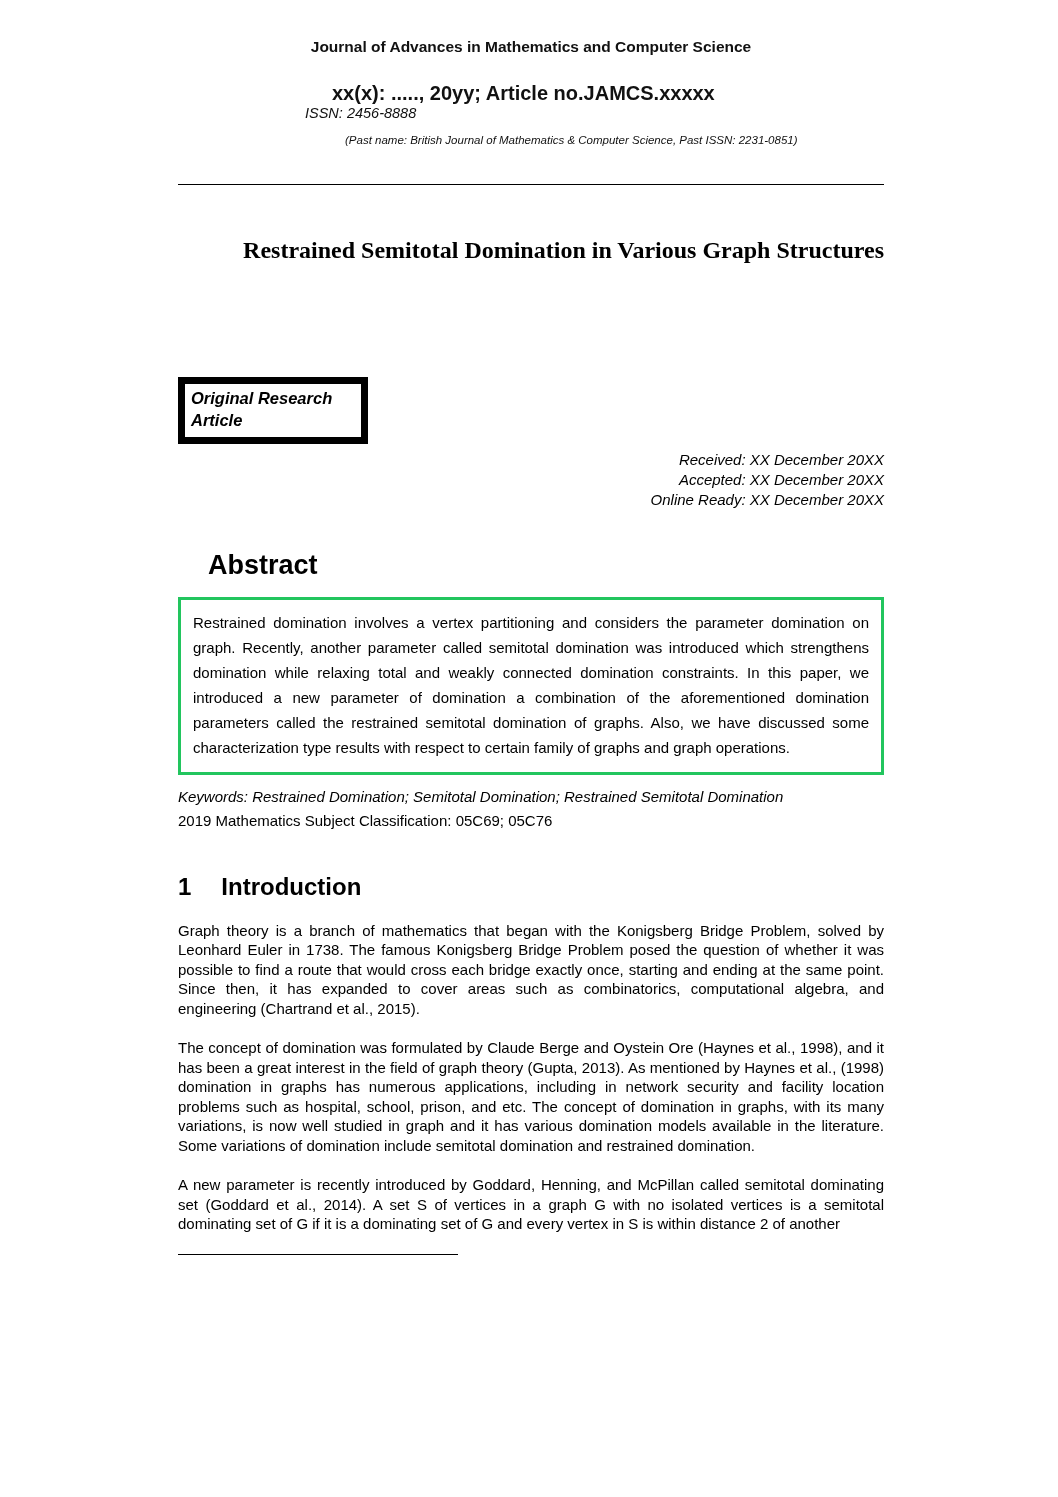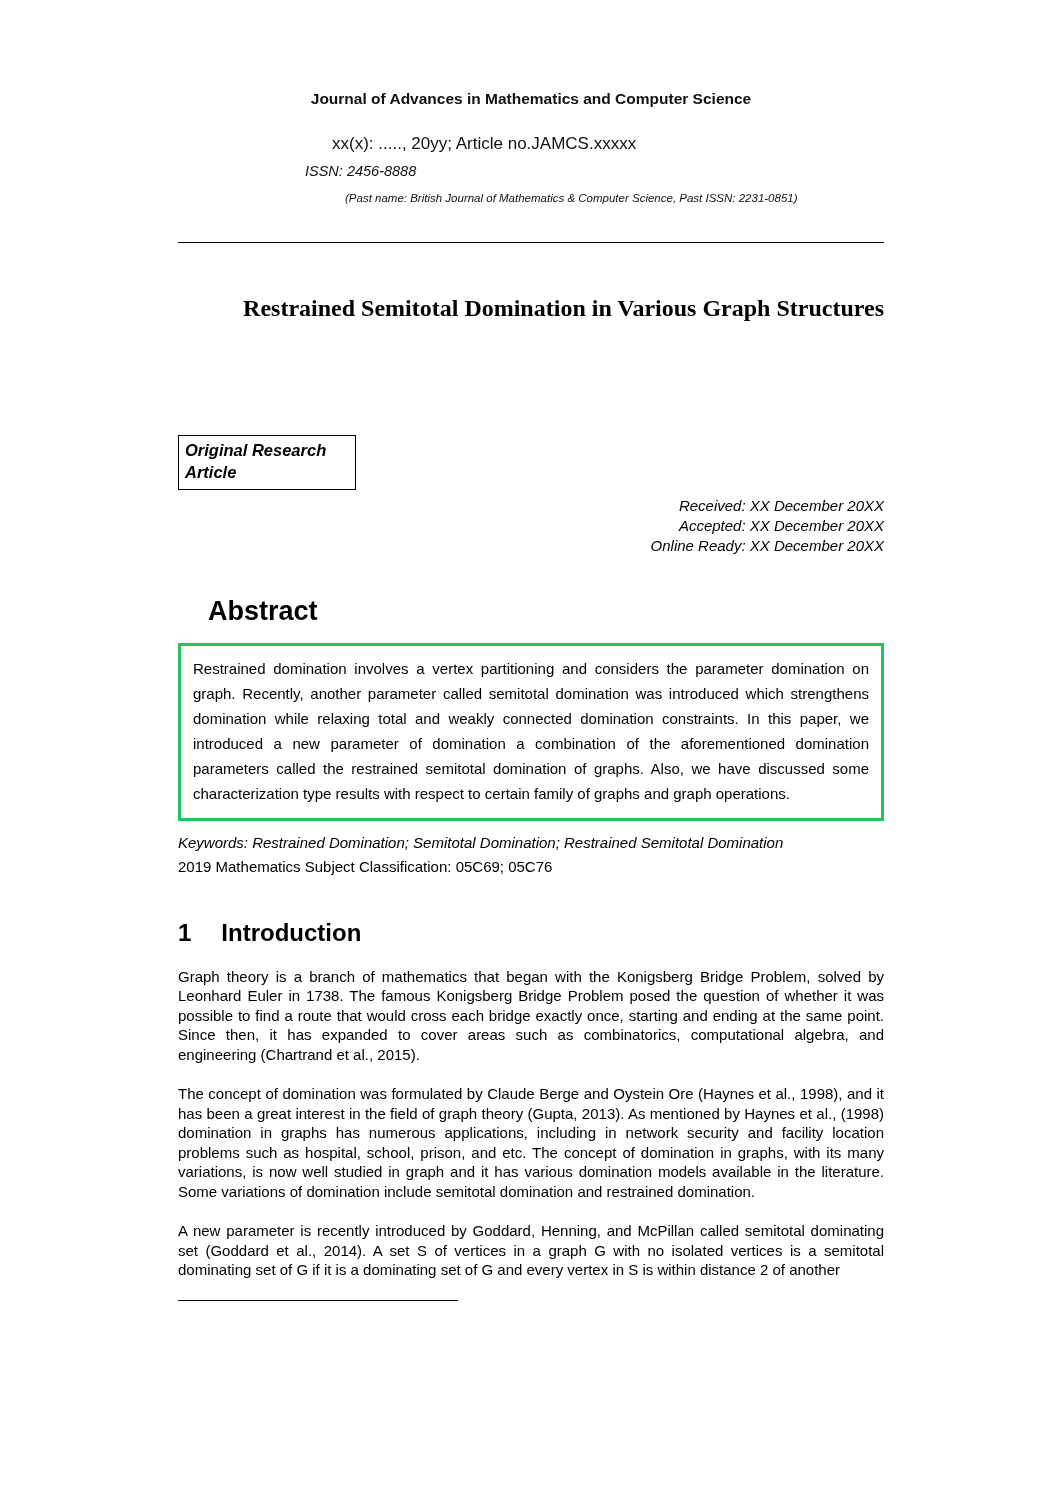--- a/index.html
+++ b/index.html
@@ -6,38 +6,37 @@
     margin: 0;
     padding: 0;
     background: #ffffff;
   }
   .page {
     position: relative;
     width: 1058px;
     height: 1497px;
     background: #ffffff;
     box-sizing: border-box;
-    padding: 90px 174px 0 178px;
+    padding: 38px 174px 0 178px;
     font-family: "Liberation Sans", sans-serif;
     color: #111111;
     overflow: hidden;
   }
   
   .journal-header { width: 100%; }
   .journal-name {
     text-align: center;
     font-weight: bold;
     font-size: 15.5px;
     margin-bottom: 26px;
   }
   .journal-issue {
-    font-weight: normal;
-    font-size: 17px;
+    font-weight: bold;
+    font-size: 20px;
     padding-left: 154px;
-    margin-bottom: 9px;
   }
   .journal-issn {
     font-style: italic;
     font-size: 14.5px;
     padding-left: 127px;
     margin-bottom: 13px;
   }
   .journal-pastname {
     font-style: italic;
     font-size: 11.5px;
@@ -55,21 +54,21 @@
     font-size: 24px;
     font-weight: bold;
     line-height: 1.25;
     color: #000000;
     font-family: Liberation Serif, serif;
   }
   
   .article-type-box {
     display: inline-block;
     margin-top: 112px;
-    border: 1px solid #000000;
+    border: 7px solid #000000;
     padding: 3px 10px 5px 6px;
     width: 160px;
     font-size: 16.5px;
     font-weight: bold;
     font-style: italic;
     line-height: 1.35;
     color: #000;
   }
   
   .dates-block {

